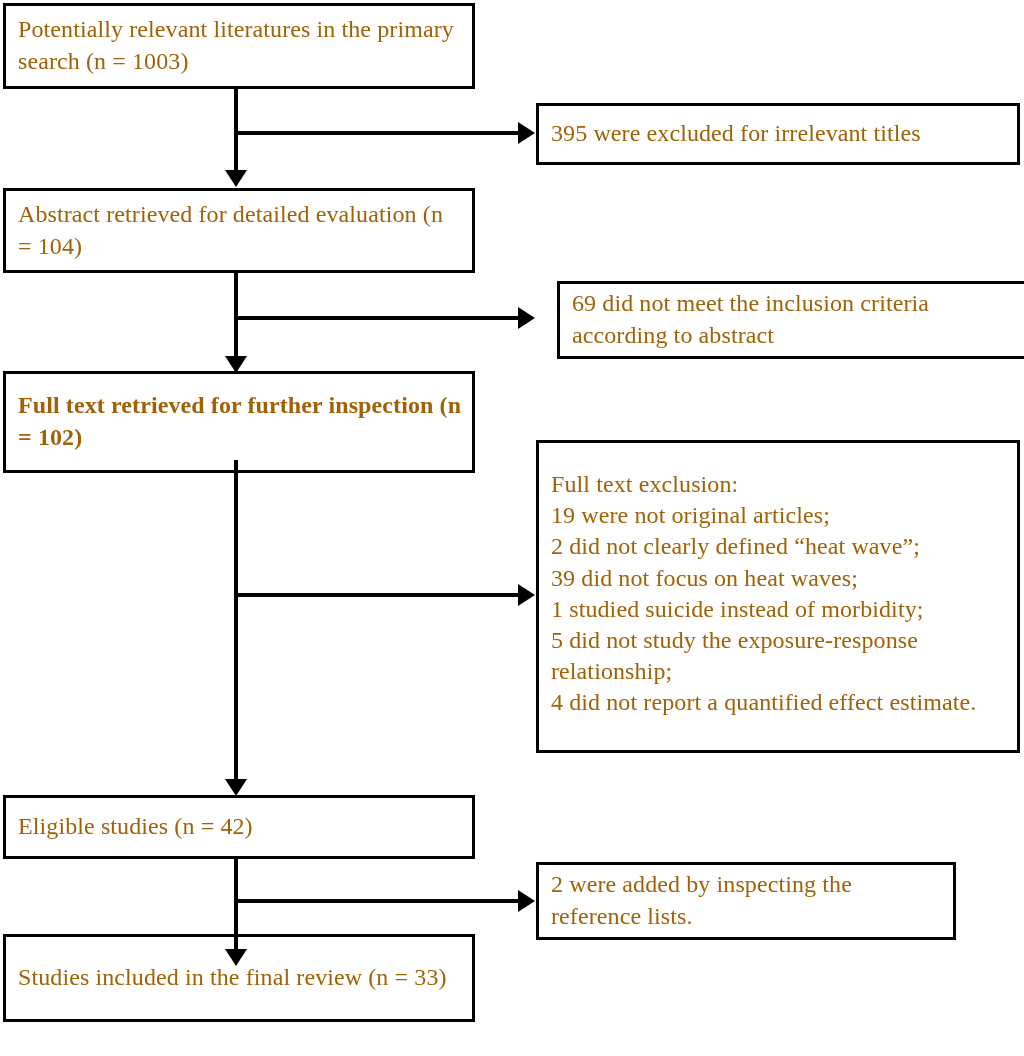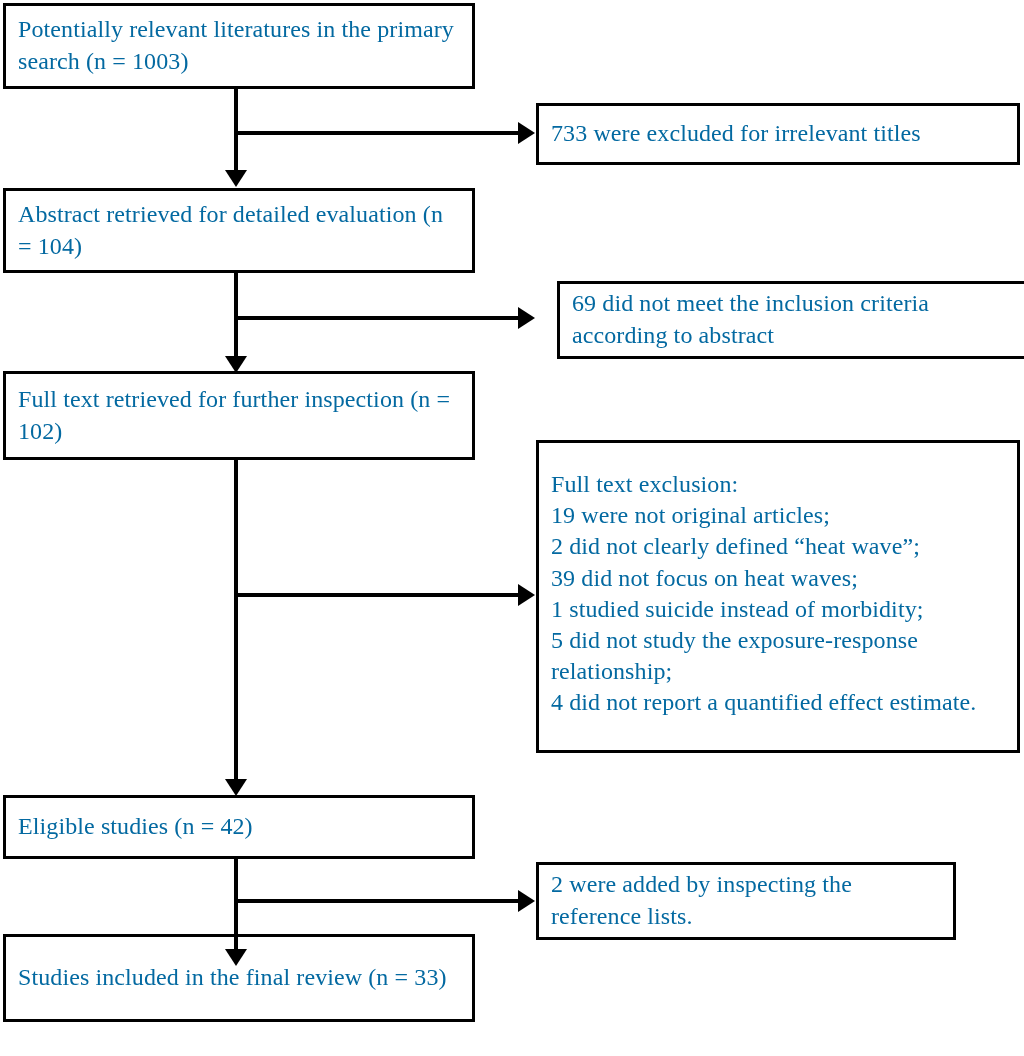--- a/index.html
+++ b/index.html
@@ -24,21 +24,21 @@
     box-sizing: border-box;
     border: 3px solid #000000;
     background: #ffffff;
     display: flex;
     align-items: center;
     padding: 2px 10px 2px 12px;
   }
   .node-text {
     font-size: 24px;
     line-height: 1.32;
-    color: #0369a1;
+    color: #a16207;
     white-space: pre-line;
     letter-spacing: 0.1px;
   }
   .exclusion-list .node-text {
     line-height: 1.30;
   }
   
   .v-line {
     position: absolute;
     width: 4px;
@@ -72,34 +72,34 @@
 <div id="flow-root">
 
   <div class="node-box" style="left:3px; top:3px; width:472px; height:86px;">
     <span class="node-text">Potentially relevant literatures in the primary search (n = 1003)</span>
   </div>
 
   <div class="node-box" style="left:3px; top:188px; width:472px; height:85px;">
     <span class="node-text">Abstract retrieved for detailed evaluation (n = 104)</span>
   </div>
 
-  <div class="node-box" style="left:3px; top:371px; width:472px; height:89px;">
+  <div class="node-box" style="left:3px; top:371px; width:472px; height:102px;font-weight:bold;">
     <span class="node-text">Full text retrieved for further inspection (n = 102)</span>
   </div>
 
   <div class="node-box" style="left:3px; top:795px; width:472px; height:64px;">
     <span class="node-text">Eligible studies (n = 42)</span>
   </div>
 
   <div class="node-box" style="left:3px; top:934px; width:472px; height:88px;">
     <span class="node-text">Studies included in the final review (n = 33)</span>
   </div>
 
   <div class="node-box" style="left:536px; top:103px; width:484px; height:62px;">
-    <span class="node-text">733 were excluded for irrelevant titles</span>
+    <span class="node-text">395 were excluded for irrelevant titles</span>
   </div>
 
   <div class="node-box" style="left:557px; top:281px; width:484px; height:78px;">
     <span class="node-text">69 did not meet the inclusion criteria according to abstract</span>
   </div>
 
   <div class="node-box exclusion-list" style="left:536px; top:440px; width:484px; height:313px; align-items:flex-start; padding-top:26px;">
     <span class="node-text">Full text exclusion:
 19 were not original articles;
 2 did not clearly defined “heat wave”;

